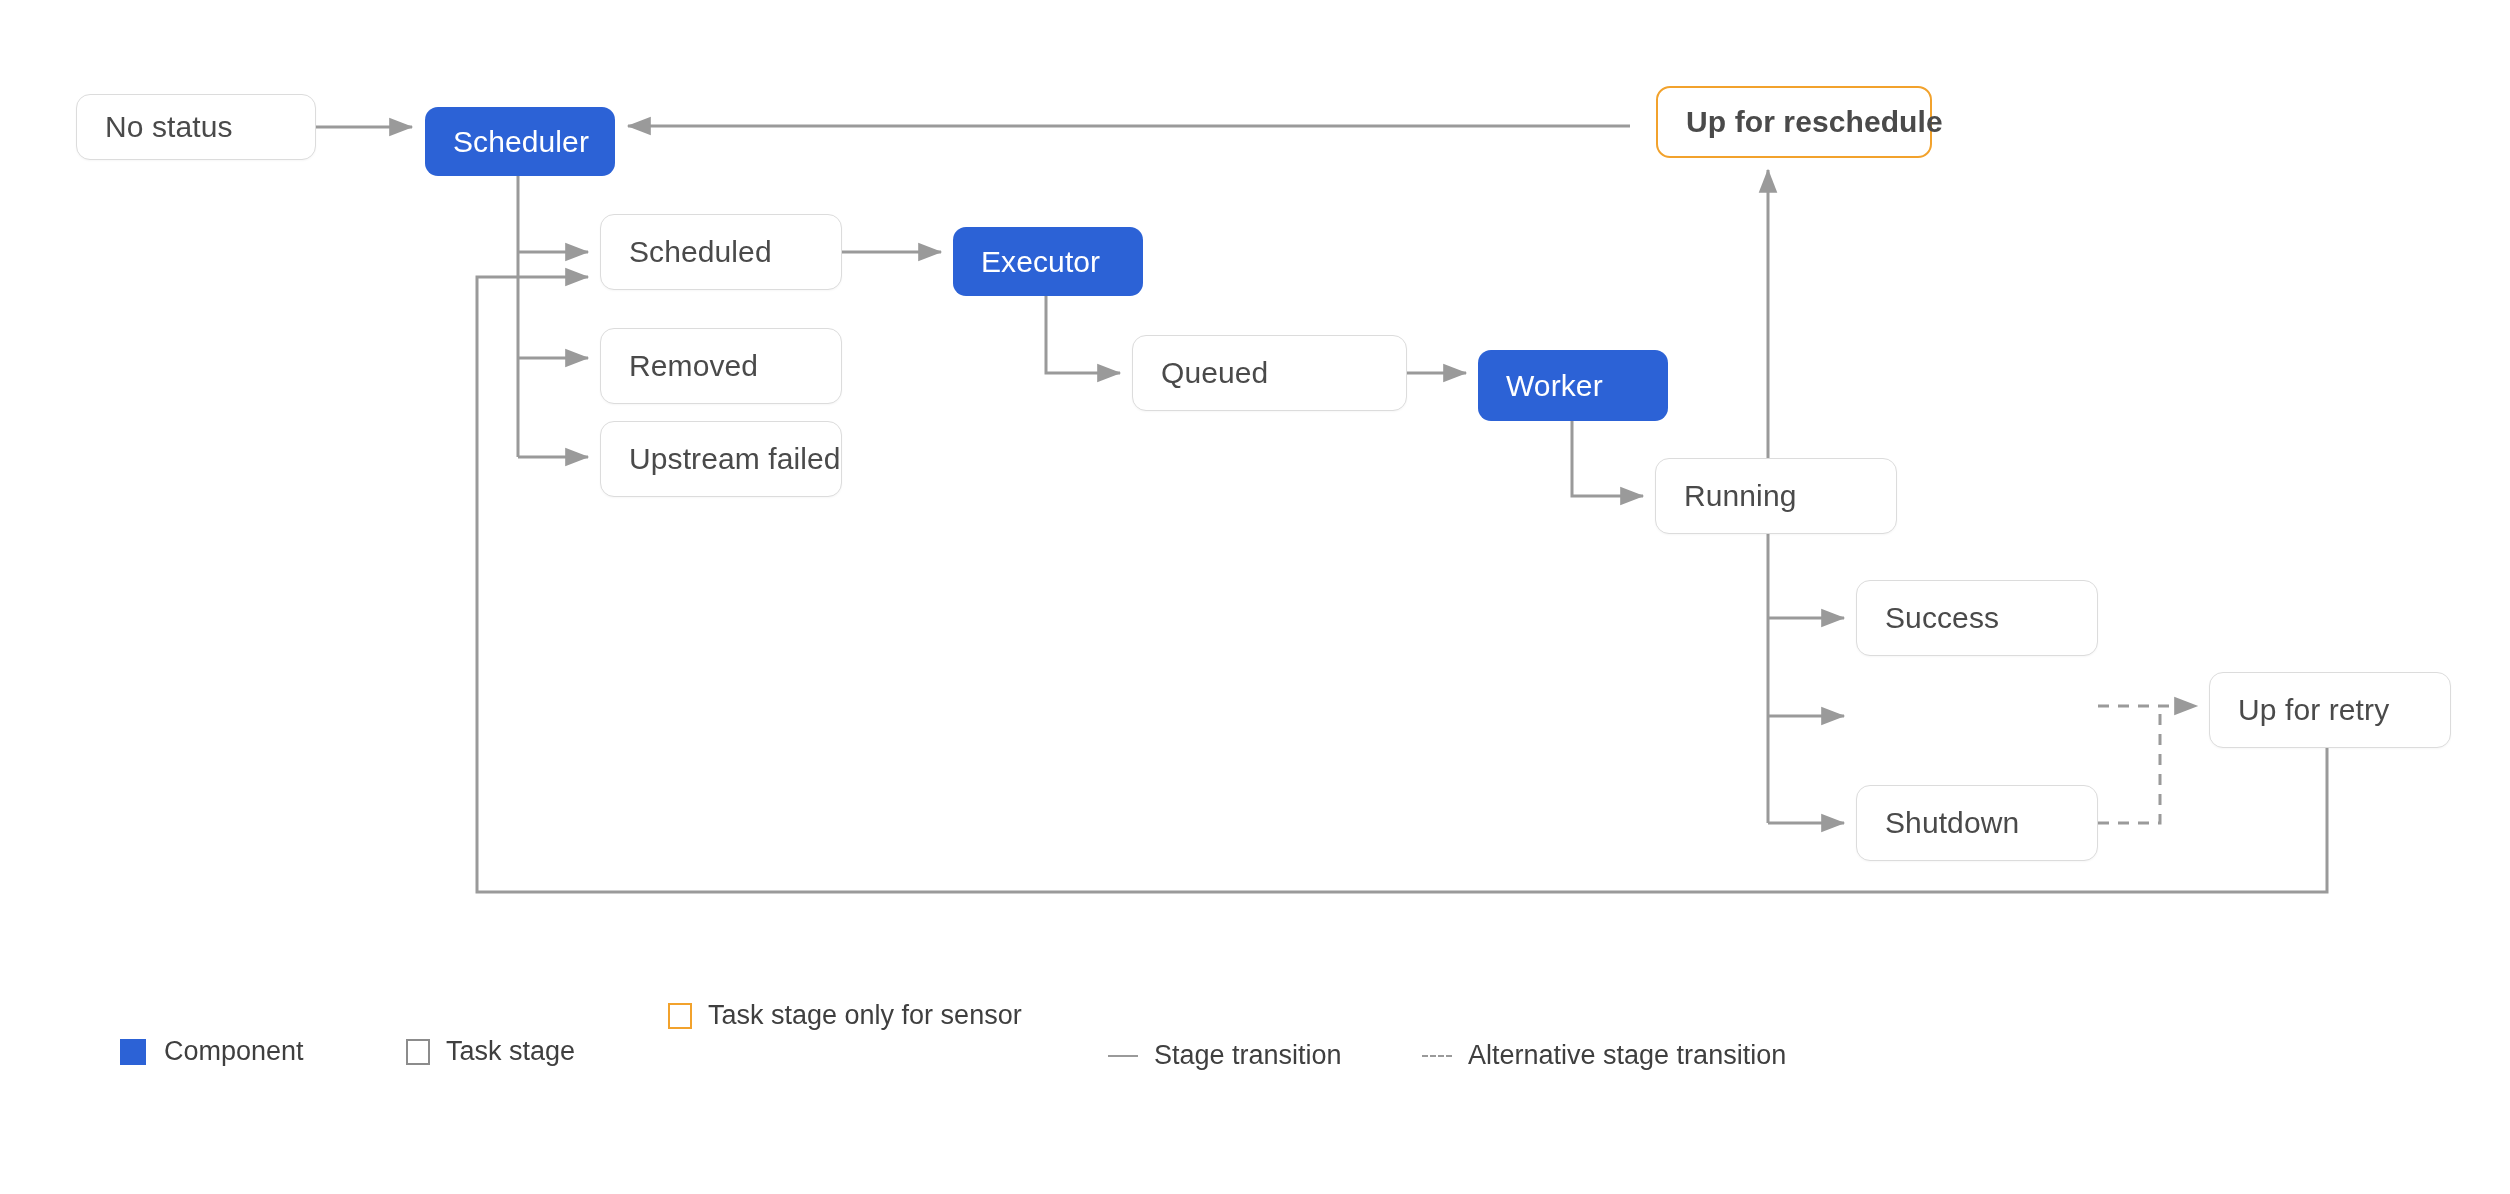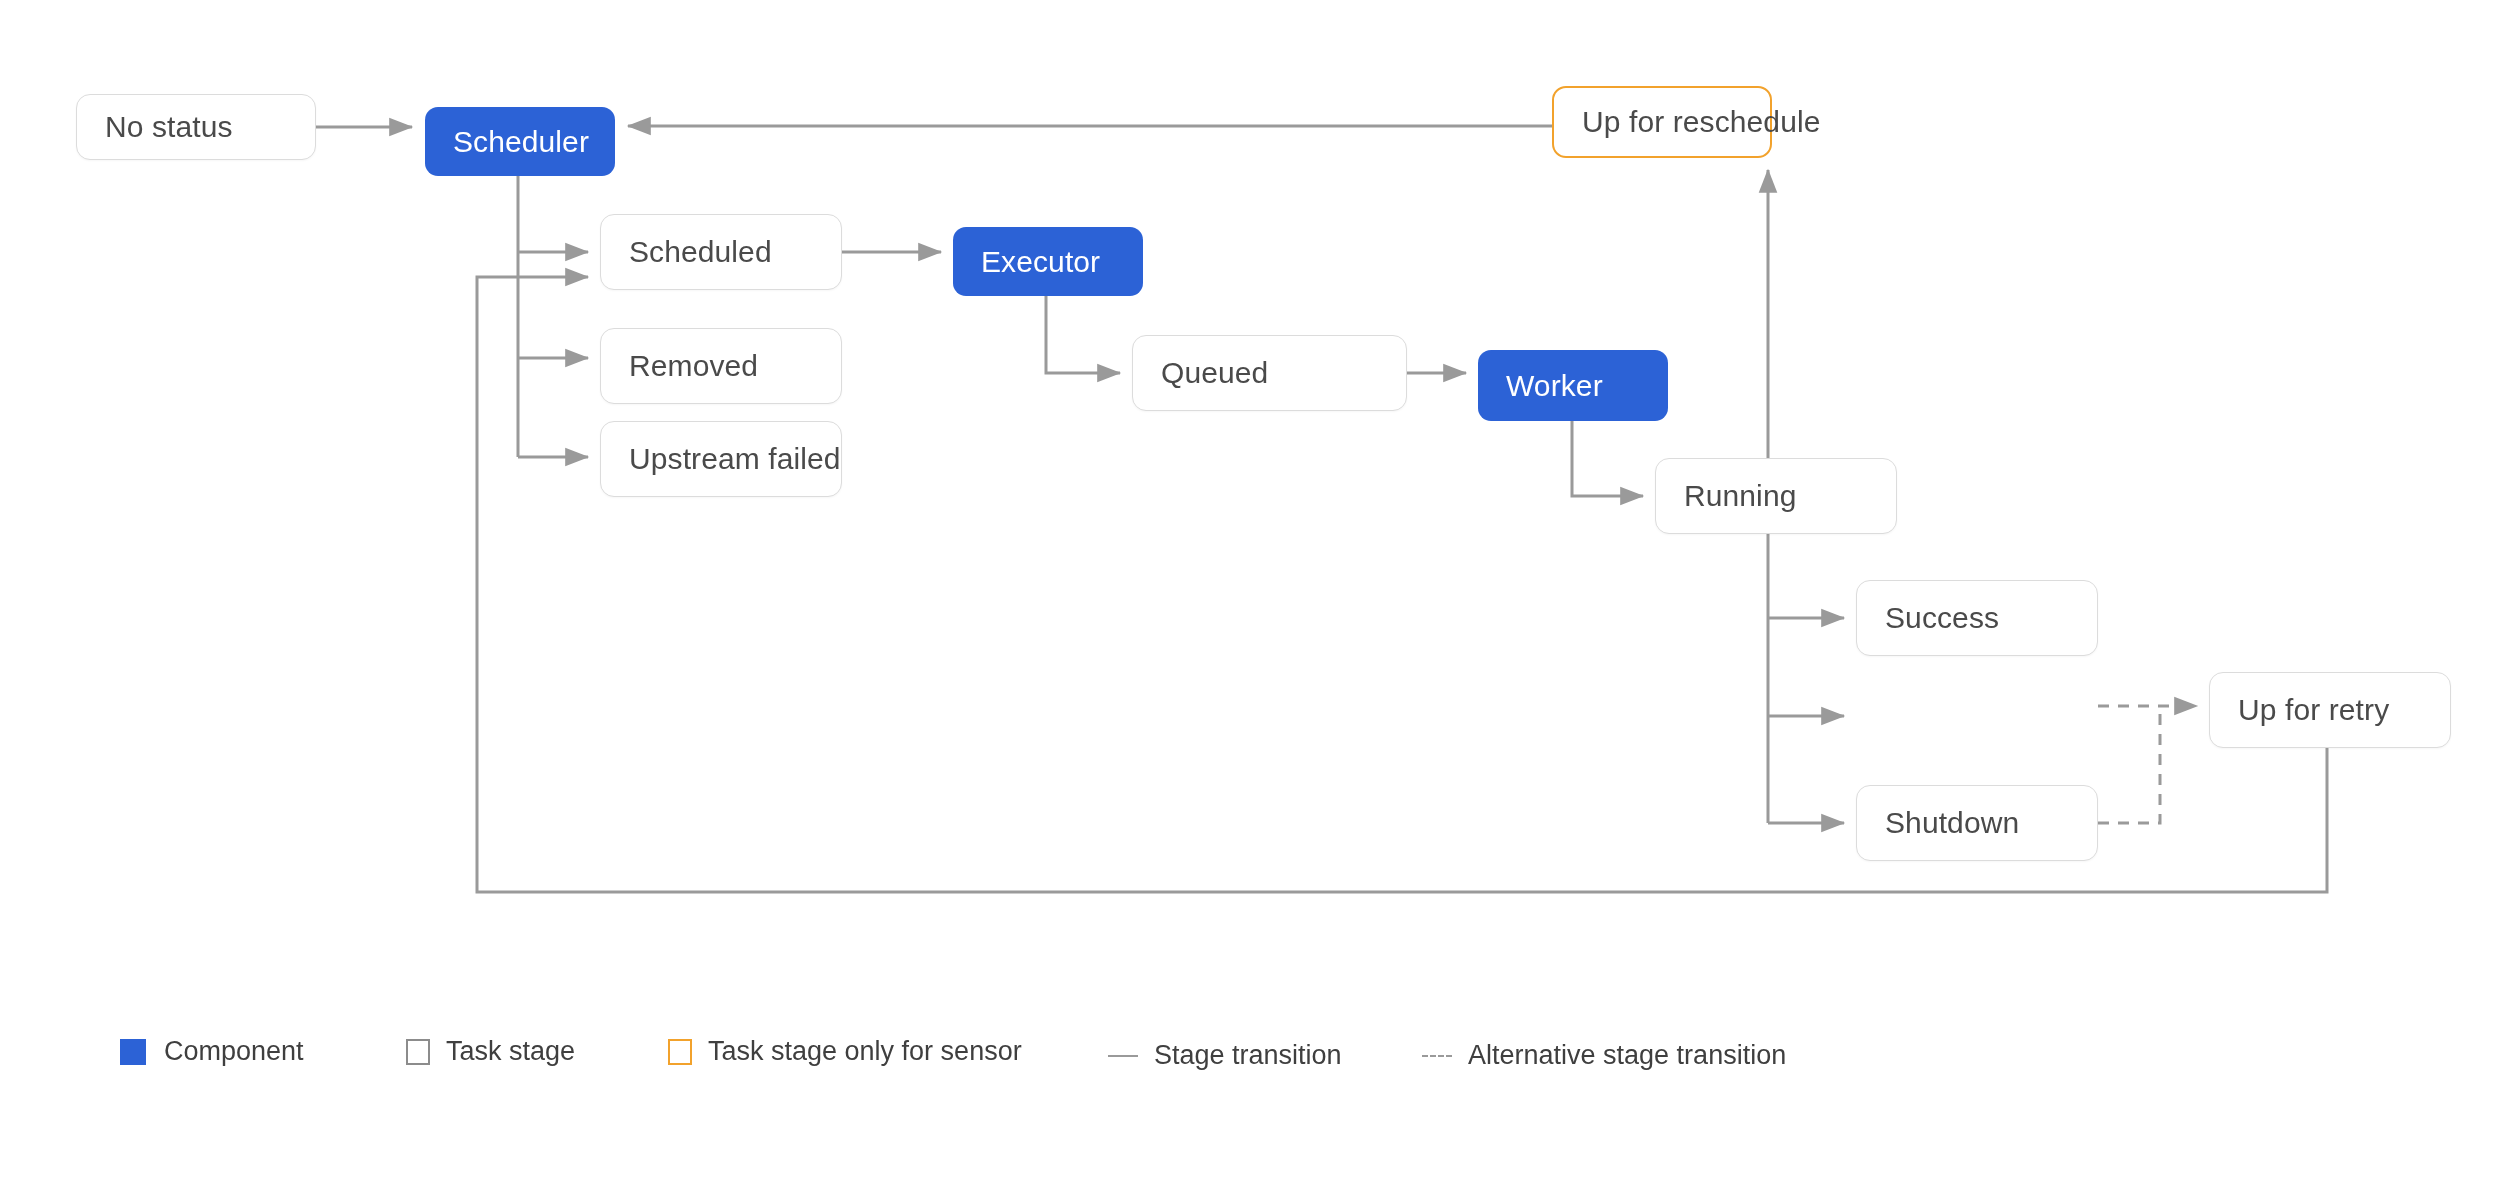--- a/index.html
+++ b/index.html
@@ -151,21 +151,21 @@
   </svg>
 
   <div class="node stage" style="left:76px;top:94px;width:240px;height:66px;">
     <span>No status</span>
   </div>
 
   <div class="node component" style="left:425px;top:95px;width:190px;height:69px;">
     <span>Scheduler</span>
   </div>
 
-  <div class="node sensor" style="left:1552px;top:86px;width:220px;height:72px;">
+  <div class="node sensor" style="left:1656px;top:86px;width:276px;height:72px;font-weight:bold;">
     <span>Up for reschedule</span>
   </div>
 
   <div class="node stage" style="left:600px;top:214px;width:242px;height:76px;">
     <span>Scheduled</span>
   </div>
 
   <div class="node component" style="left:953px;top:215px;width:190px;height:69px;">
     <span>Executor</span>
   </div>
@@ -206,21 +206,21 @@
   <div class="legend" style="left:120px;top:1036px;">
     <span class="swatch-fill"></span>
     <span class="legend-label">Component</span>
   </div>
 
   <div class="legend" style="left:406px;top:1036px;">
     <span class="swatch-outline"></span>
     <span class="legend-label">Task stage</span>
   </div>
 
-  <div class="legend" style="left:668px;top:1036px;align-items:center;">
+  <div class="legend" style="left:668px;top:1000px;align-items:center;">
     <span class="swatch-outline-amber"></span>
     <span class="legend-label">Task stage only for sensor</span>
   </div>
 
   <div class="legend" style="left:1108px;top:1040px;">
     <span class="swatch-line"></span>
     <span class="legend-label">Stage transition</span>
   </div>
 
   <div class="legend" style="left:1422px;top:1040px;">

